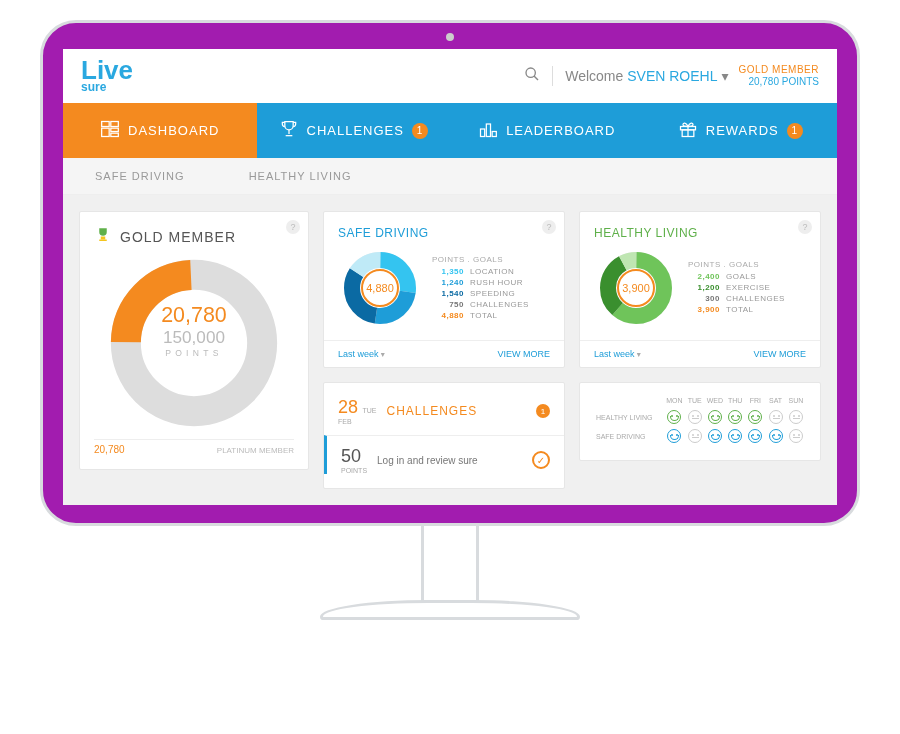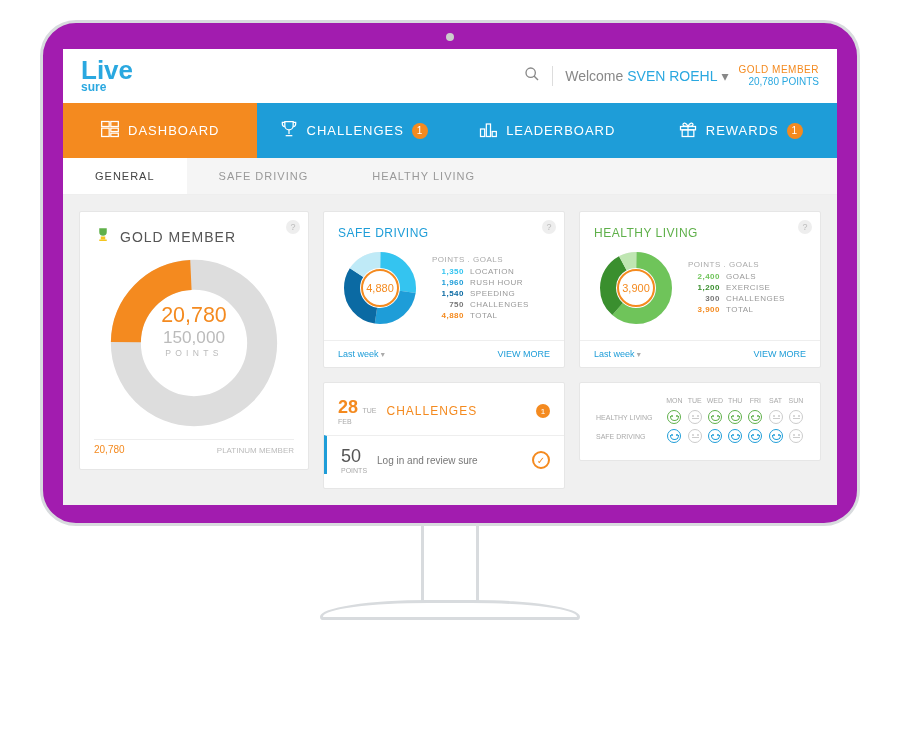--- a/index.html
+++ b/index.html
@@ -77,21 +77,21 @@
   .legend { font-size: 8px; color: #999; letter-spacing: .5px; }
   .legend-head { color: #aaa; margin-bottom: 3px; }
   .legend-row { display: flex; gap: 6px; margin-bottom: 2px; }
   .legend-row .v { width: 32px; text-align: right; font-weight: 600; }
   .card-foot { display: flex; justify-content: space-between; border-top: 1px solid #eee; margin: 10px -14px -14px; padding: 8px 14px; font-size: 9px; color: #1e9dd8; }
   .card-foot .drop::after { content: " ▾"; font-size: 8px; color: #aaa; }
 
   
   .chal-head { display: flex; align-items: center; gap: 10px; }
   .chal-date { text-align: left; }
-  .chal-date .d { color: #f48a1f; font-size: 18px; font-weight: 700; }
+  .chal-date .d { color: #f48a1f; font-size: 18px; font-weight: 400; }
   .chal-date .m { color: #aaa; font-size: 7px; line-height: 1; }
   .chal-title { color: #f48a1f; font-size: 12px; letter-spacing: 1px; flex: 1; }
   .chal-badge { width: 14px; height: 14px; border-radius: 50%; background: #f48a1f; color: #fff; font-size: 8px; display: flex; align-items: center; justify-content: center; }
   .chal-row { display: flex; align-items: center; gap: 10px; border-top: 1px solid #eee; margin: 10px -14px 0; padding: 10px 14px 0; border-left: 3px solid #1e9dd8; }
   .chal-row .pv { font-size: 18px; color: #555; }
   .chal-row .pl { font-size: 7px; color: #aaa; }
   .chal-row .desc { flex: 1; font-size: 10px; color: #777; }
   .check-ring { width: 18px; height: 18px; border: 2px solid #f48a1f; border-radius: 50%; display: flex; align-items: center; justify-content: center; color: #f48a1f; font-size: 10px; }
 
   
@@ -173,21 +173,20 @@
                 <rect x="5" y="13" width="14" height="8"></rect>
                 <line x1="12" y1="9" x2="12" y2="21"></line>
                 <path d="M12 9c-2-5-6-5-6-2 0 2 3 2 6 2zM12 9c2-5 6-5 6-2 0 2-3 2-6 2z"></path>
               </svg></span>
           <span>REWARDS</span>
           <span class="badge">1</span>
         </div>
       </div>
 
       <div class="subnav">
-        <div class="subnav-item active">GENERAL</div>
         <div class="subnav-item">SAFE DRIVING</div>
         <div class="subnav-item">HEALTHY LIVING</div>
       </div>
 
       <div class="content">
 
         <div class="col-left">
           <div class="card">
             <span class="help">?</span>
             <div class="member-title">
@@ -234,21 +233,21 @@
                 </svg>
                 <div class="num">4,880</div>
               </div>
               <div class="legend">
                 <div class="legend-head">POINTS . GOALS</div>
                 <div class="legend-row">
                     <span class="v" style="color:#34c4f0">1,350</span>
                     <span>LOCATION</span>
                   </div>
                 <div class="legend-row">
-                    <span class="v" style="color:#1e9dd8">1,960</span>
+                    <span class="v" style="color:#1e9dd8">1,240</span>
                     <span>RUSH HOUR</span>
                   </div>
                 <div class="legend-row">
                     <span class="v" style="color:#0b6aa3">1,540</span>
                     <span>SPEEDING</span>
                   </div>
                 <div class="legend-row">
                     <span class="v" style="color:#777">750</span>
                     <span>CHALLENGES</span>
                   </div>

